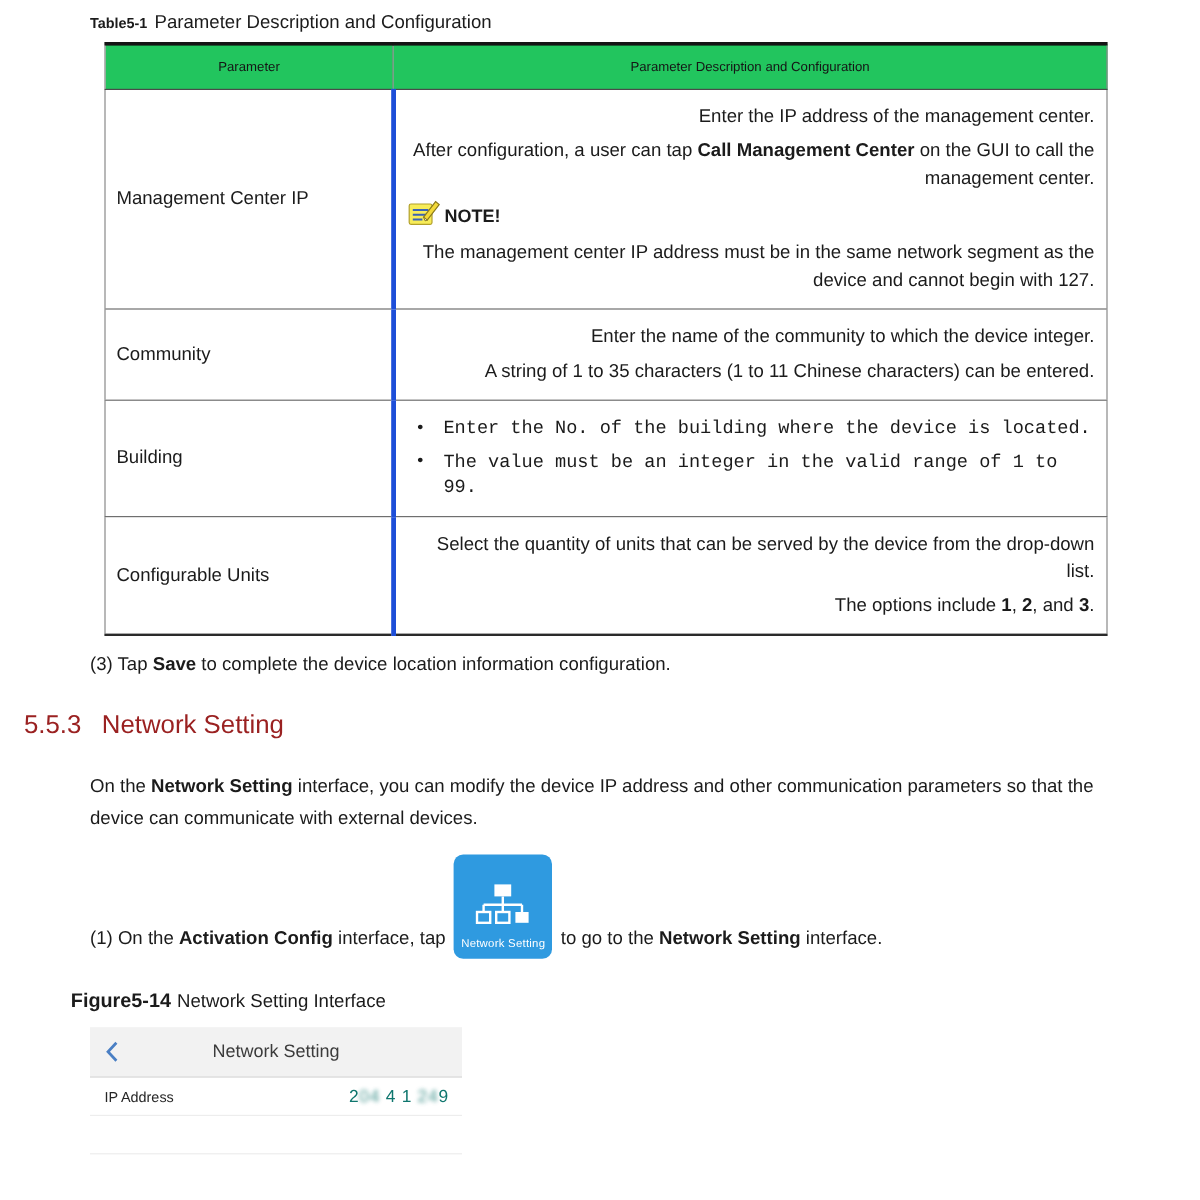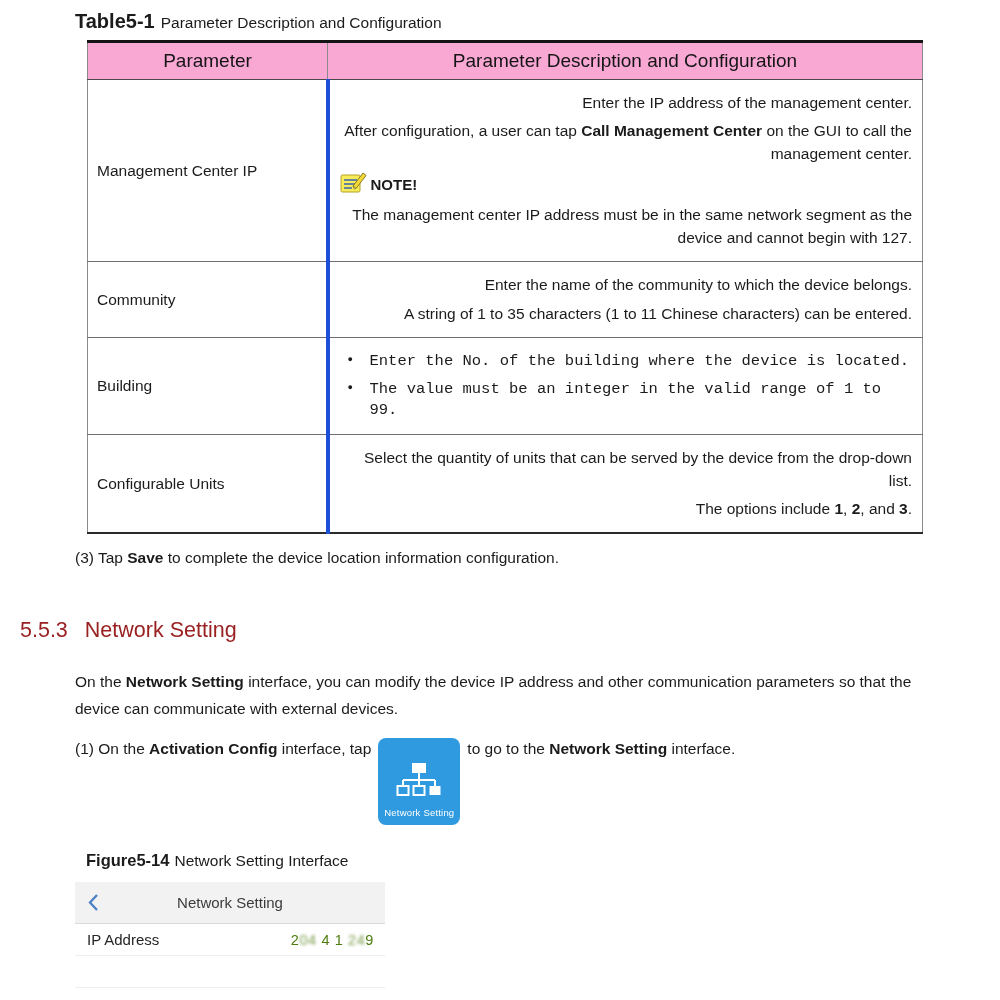--- a/index.html
+++ b/index.html
@@ -5,30 +5,30 @@
   html,body{margin:0;padding:0;background:#fff;}
   body{
     width:1000px;height:1000px;overflow:hidden;
     font-family:"Liberation Sans","DejaVu Sans",sans-serif;
     color:#1b1b1b;font-size:15.5px;
   }
   .bold{font-weight:bold;}
 
   
   .table-caption{margin:10px 0 7px 75px;font-size:15.5px;}
-  .table-caption .cap-prefix{font-weight:bold;font-size:20px;margin-right:6px;margin-top:40px;}
+  .table-caption .cap-prefix{font-weight:bold;font-size:12px;margin-right:6px;margin-top:40px;}
 
   
   table.param{
     border-collapse:collapse;margin-left:87px;width:836px;
     border-top:3px solid #141414;border-bottom:2px solid #2a2a2a;
     border-left:1px solid #8a8a8a;border-right:1px solid #8a8a8a;
   }
   table.param th{
-    background:#f9a8d4;font-weight:normal;font-size:19px;color:#151515;
+    background:#22c55e;font-weight:normal;font-size:11px;color:#151515;
     height:34px;border-bottom:1px solid #4a4a4a;border-right:1px solid #8a8a8a;
     text-align:center;
   }
   table.param th:last-child{border-right:none;}
   table.param td{
     border-top:1px solid #6f6f6f;border-right:4px solid #1d4ed8;
     vertical-align:middle;padding:6px 10px;
   }
   table.param td:last-child{border-right:none;}
   table.param td.pname{padding-left:9px;font-size:15.5px;}
@@ -43,59 +43,59 @@
   .note-line .note-word{font-weight:bold;font-size:15px;}
   ul.dots{margin:4px 0;padding-left:6px;list-style:none;font-family:Liberation Mono, monospace;}
   ul.dots li{margin:7px 0;line-height:1.35;position:relative;padding-left:24px;}
   ul.dots li::before{content:"●";position:absolute;left:2px;top:3px;font-size:9px;}
 
   
   .step{margin:13px 0 0 75px;line-height:1.45;}
 
   
   .section-heading{
-    margin:48px 0 0 20px;display:flex;gap:17px;align-items:baseline;
+    margin:26px 0 0 20px;display:flex;gap:17px;align-items:baseline;
     color:#9a2121;font-size:21.5px;text-align:center;
   }
 
   
   .intro{margin:25px 75px 0 75px;line-height:1.75;}
 
   
-  .step1-row{display:flex;margin:16px 0 0 75px;gap:7px;}
+  .step1-row{display:flex;align-items:flex-end;margin:16px 0 0 75px;gap:7px;}
   .step1-row .txt{padding-bottom:5px;line-height:1.4;}
 
   .nav-tile{
     width:82px;height:87px;background:#2f9ae0;border-radius:8px;
     display:flex;flex-direction:column;align-items:center;justify-content:flex-end;
     padding-bottom:7px;box-sizing:border-box;
   }
   .nav-tile svg{margin-bottom:6px;}
   .nav-tile .tile-label{color:#fff;font-size:9.5px;letter-spacing:0.2px;}
 
   
-  .figure-caption{margin:26px 0 12px 86px;font-size:15.5px;}
+  .figure-caption{margin:26px 0 12px 59px;font-size:15.5px;}
   .figure-caption .cap-prefix{font-weight:bold;font-size:16.5px;margin-right:5px;}
 
   
   .phone{width:310px;margin-left:75px;}
   .phone-header{
     position:relative;height:41px;background:#f2f2f2;
     border-bottom:1px solid #d9d9d9;
     display:flex;align-items:center;justify-content:center;
   }
   .phone-back{position:absolute;left:12px;top:11px;}
   .phone-title{font-size:15px;color:#3b3b3b;}
   .phone-row{
     height:31px;background:#fff;border-bottom:1px solid #ededed;
     display:flex;align-items:center;justify-content:space-between;
     padding:0 11px 0 12px;
   }
-  .phone-row .plabel{font-size:15px;color:#262626;}
-  .phone-row .pvalue{font-size:14.5px;color:#4d7c0f;letter-spacing:0.6px;white-space:pre;}
+  .phone-row .plabel{font-size:12px;color:#262626;}
+  .phone-row .pvalue{font-size:14.5px;color:#0f766e;letter-spacing:0.6px;white-space:pre;}
   .pvalue .blurred{filter:blur(1.7px);opacity:0.75;}
 </style>
 </head>
 <body>
 
 <div class="table-caption">
   <span class="cap-prefix">Table5-1</span><span>Parameter Description and Configuration</span>
 </div>
 
 <table class="param">
@@ -125,21 +125,21 @@
         </span>
         <span class="note-word">NOTE!</span>
       </div>
       <p>The management center IP address must be in the same network segment as the device and cannot begin with 127.</p>
     </td>
   </tr>
 
   <tr class="r2">
     <td class="pname">Community</td>
     <td class="desc">
-      <p>Enter the name of the community to which the device belongs.</p>
+      <p>Enter the name of the community to which the device integer.</p>
       <p>A string of 1 to 35 characters (1 to 11 Chinese characters) can be entered.</p>
     </td>
   </tr>
 
   <tr class="r3">
     <td class="pname">Building</td>
     <td class="desc">
       <ul class="dots">
         <li>Enter the No. of the building where the device is located.</li>
         <li>The value must be an integer in the valid range of 1 to 99.</li>

